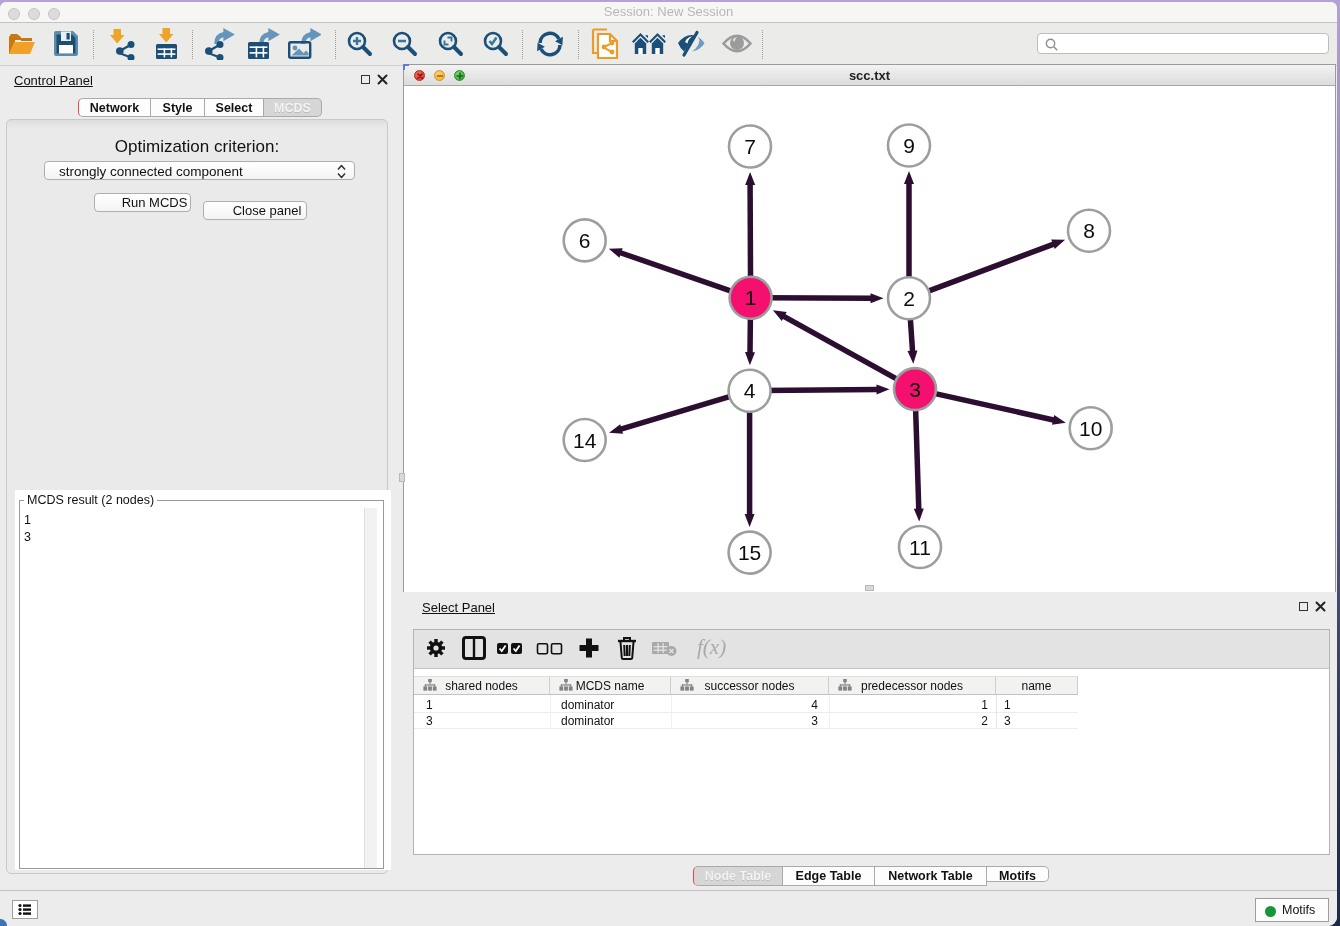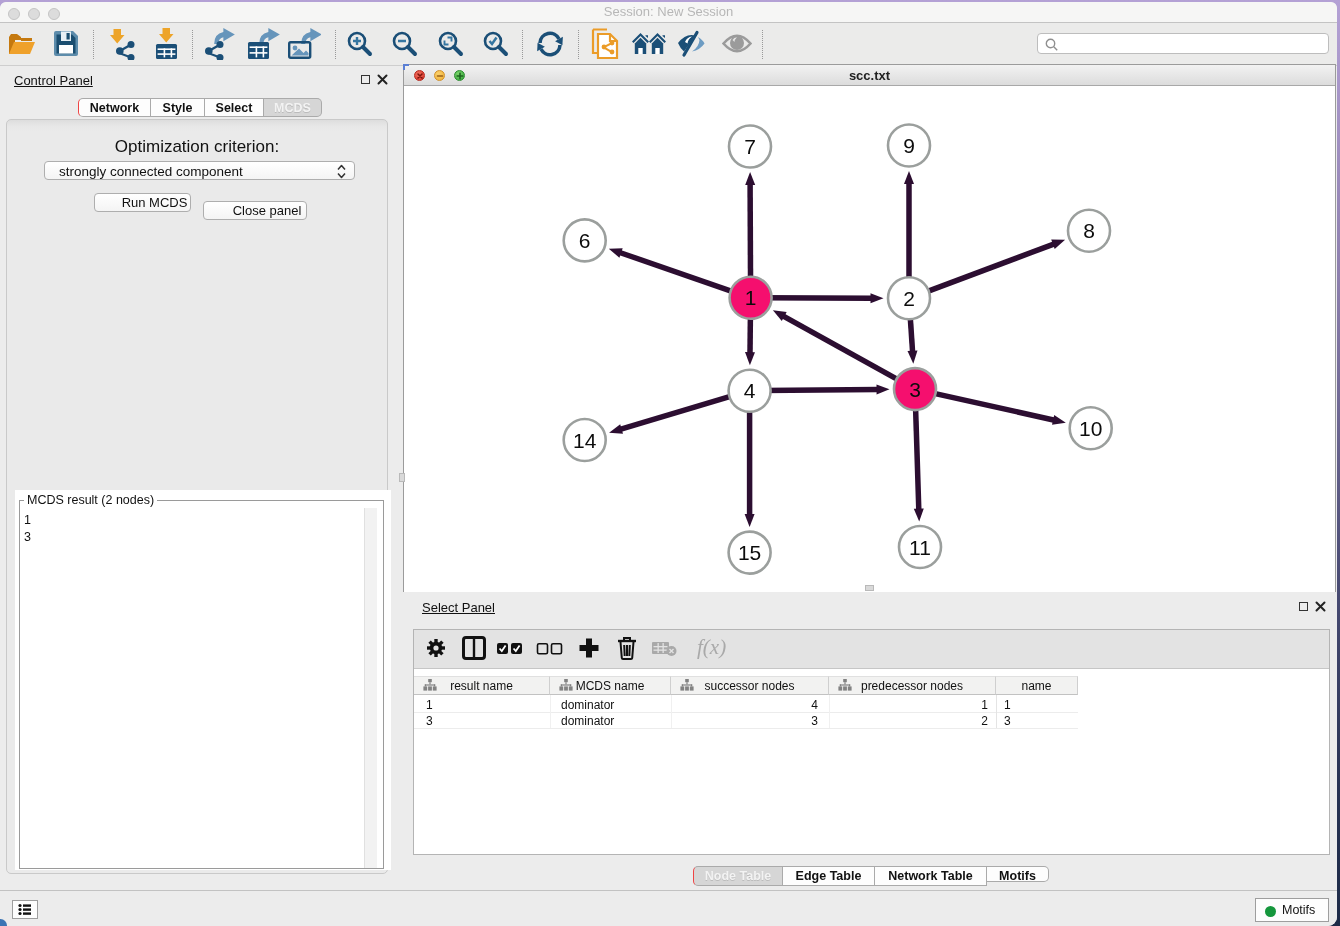--- a/index.html
+++ b/index.html
@@ -339,21 +339,21 @@
           </div>
   </div>
 
   <div class="tpanel" id="tpanel">
     <div class="panel-title abs" style="left:24px; top:8px;">Select Panel</div>
     <div class="wicon-sq" style="left:901px; top:10px;"></div>
     <svg class="abs" style="left:917px; top:9px;" width="11" height="11" viewBox="0 0 11 11">
       <path d="M1.5 1.5 L9.5 9.5 M9.5 1.5 L1.5 9.5" stroke="#222" stroke-width="2.0" stroke-linecap="round"></path>
     </svg>
     <div class="tbox" id="tbox">
-      <div class="th" style="left:0px; width:136px;">result name</div>
+      <div class="th" style="left:0px; width:136px;">shared nodes</div>
         <svg width="14" height="12" viewBox="0 0 14 12" style="position:absolute;left:9px;top:49px;">
           <g fill="#828282">
             <rect x="5.2" y="0" width="3.6" height="3.2"></rect>
             <rect x="6.4" y="3.2" width="1.2" height="2.2"></rect>
             <rect x="1.8" y="5.4" width="10.4" height="1.2"></rect>
             <rect x="1.8" y="5.4" width="1.2" height="2"></rect>
             <rect x="11" y="5.4" width="1.2" height="2"></rect>
             <rect x="0.4" y="7.4" width="3.8" height="4.2"></rect>
             <rect x="5.1" y="7.4" width="3.8" height="4.2"></rect>
             <rect x="9.8" y="7.4" width="3.8" height="4.2"></rect>

